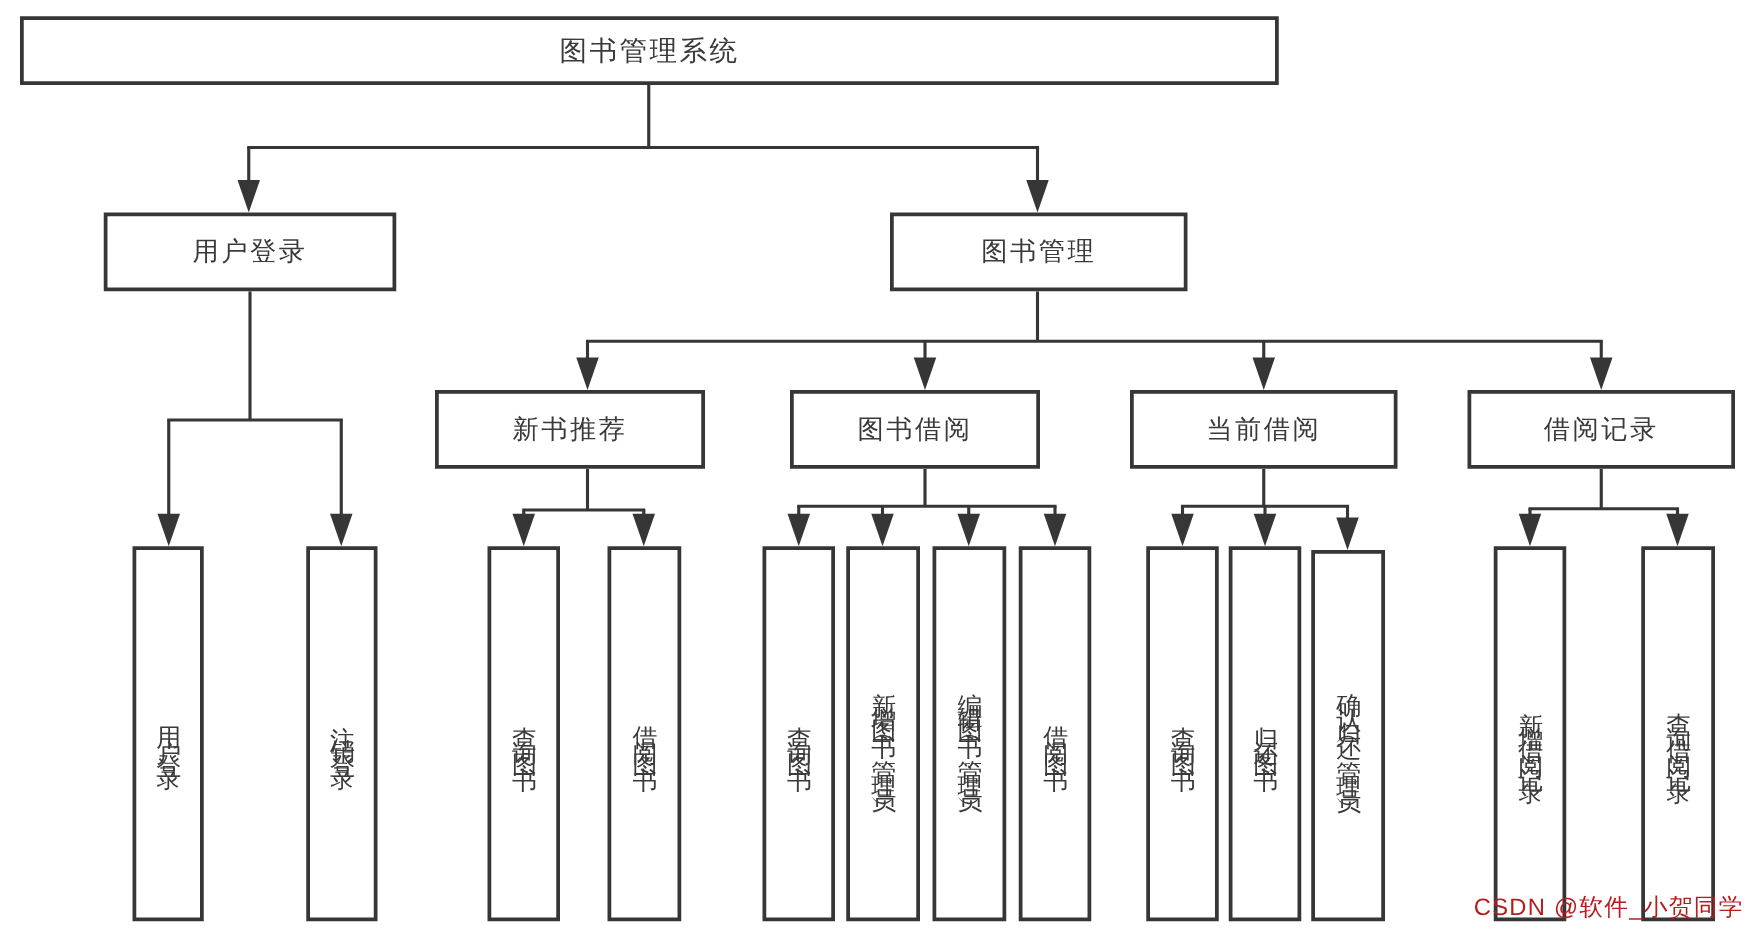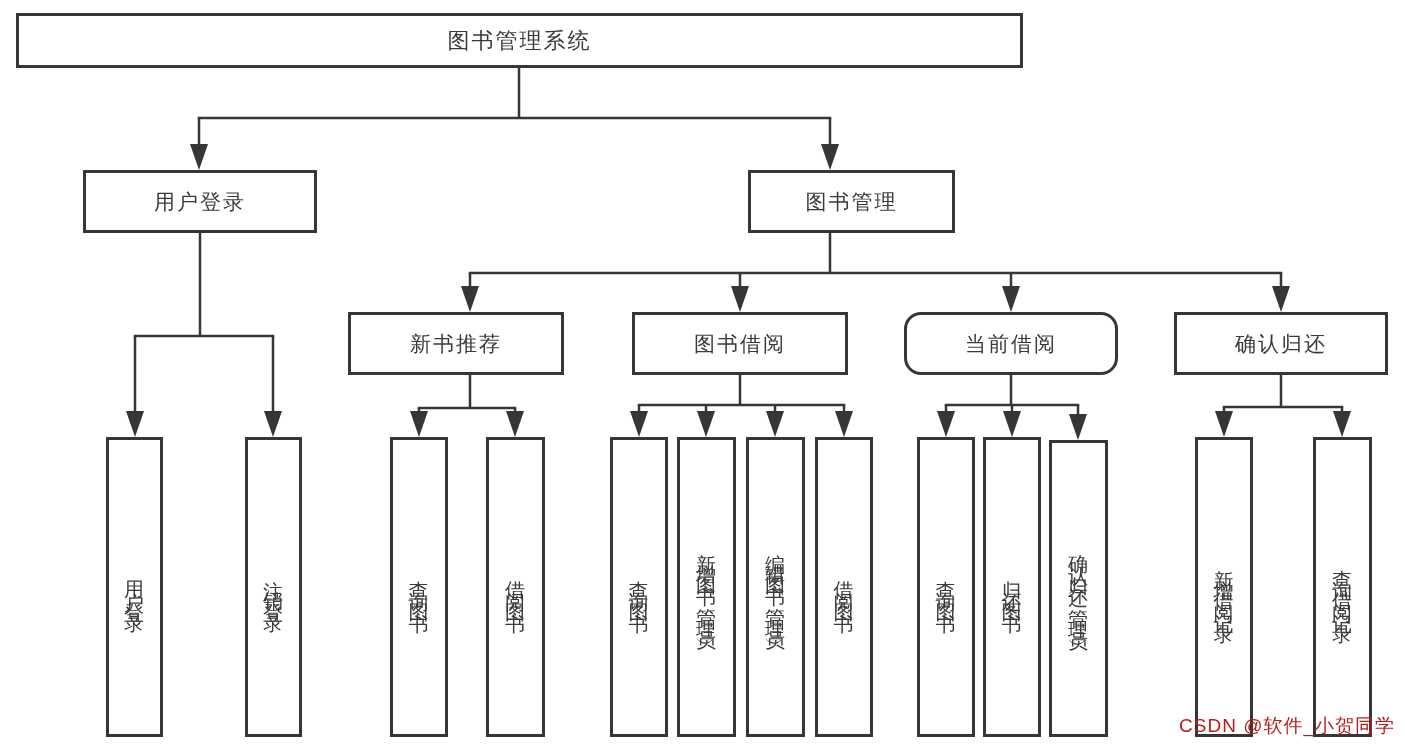--- a/index.html
+++ b/index.html
@@ -118,26 +118,26 @@
       <polygon points="1003,411 1021,411 1012,437"></polygon>
       <polygon points="1069,414 1087,414 1078,440"></polygon>
       <polygon points="1215,411 1233,411 1224,437"></polygon>
       <polygon points="1333,411 1351,411 1342,437"></polygon>
     </g>
   </svg>
 
   <div class="node hbox root-box" style="left:16px; top:13px; width:1007px; height:55px;">图书管理系统</div>
 
   <div class="node hbox" style="left:83px; top:170px; width:234px; height:63px;">用户登录</div>
-  <div class="node hbox" style="left:748px; top:170px; width:207px; height:63px;">图书管理</div>
+  <div class="node hbox" style="left:712px; top:170px; width:238px; height:63px;">图书管理</div>
 
   <div class="node hbox" style="left:348px; top:312px; width:216px; height:63px;">新书推荐</div>
-  <div class="node hbox" style="left:632px; top:312px; width:216px; height:63px;">图书借阅</div>
-  <div class="node hbox" style="left:904px; top:312px; width:214px; height:63px;border-radius:17px;">当前借阅</div>
-  <div class="node hbox" style="left:1174px; top:312px; width:214px; height:63px;">确认归还</div>
+  <div class="node hbox" style="left:632px; top:312px; width:200px; height:63px;">图书借阅</div>
+  <div class="node hbox" style="left:904px; top:312px; width:214px; height:63px;">当前借阅</div>
+  <div class="node hbox" style="left:1174px; top:312px; width:214px; height:63px;">借阅记录</div>
 
   <div class="node vbox" style="left:106px; top:437px; width:57px; height:300px;">用户登录</div>
   <div class="node vbox" style="left:245px; top:437px; width:57px; height:300px;">注销登录</div>
 
   <div class="node vbox" style="left:390px; top:437px; width:58px; height:300px;">查询图书</div>
   <div class="node vbox" style="left:486px; top:437px; width:59px; height:300px;">借阅图书</div>
 
   <div class="node vbox" style="left:610px; top:437px; width:58px; height:300px;">查询图书</div>
   <div class="node vbox" style="left:677px; top:437px; width:59px; height:300px;">新增图书（管理员）</div>
   <div class="node vbox" style="left:746px; top:437px; width:59px; height:300px;">编辑图书（管理员）</div>

